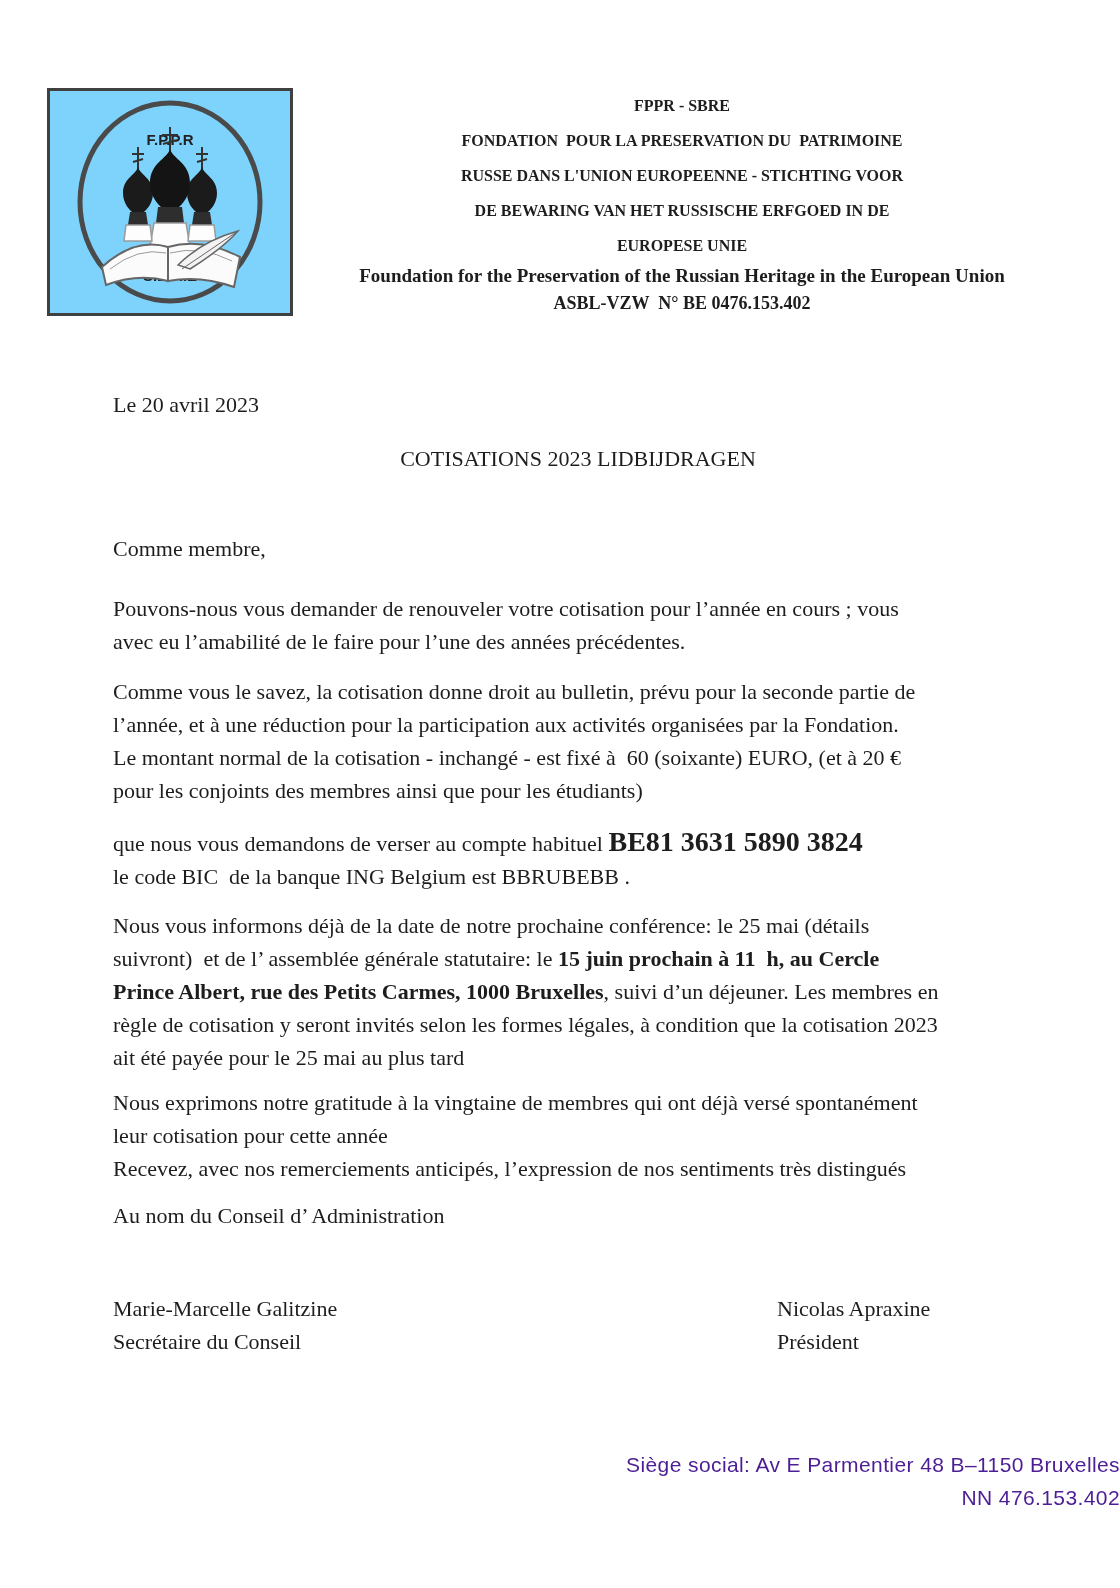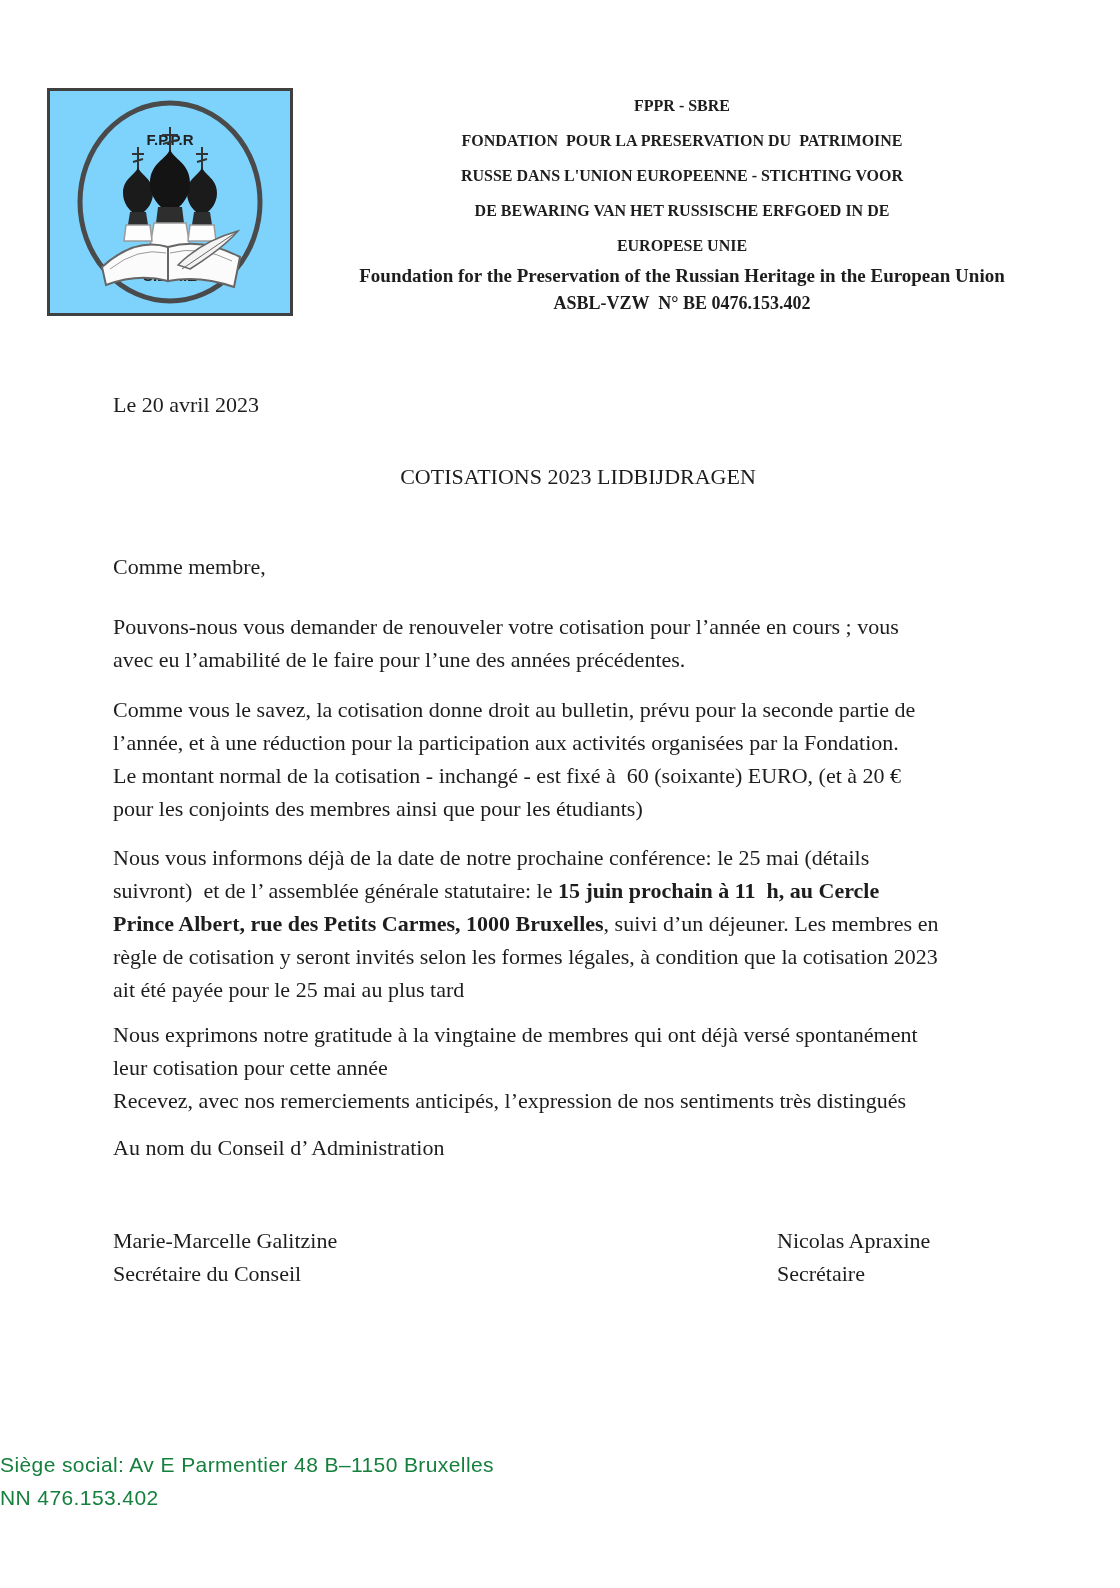--- a/index.html
+++ b/index.html
@@ -16,42 +16,42 @@
   .letterhead{position:absolute;left:47px;top:88px;right:55px;display:flex;}
   .logo-box{width:240px;height:222px;border:3px solid #404040;background:#7dd3fc;flex:none;}
   .logo-box svg{display:block;width:100%;height:100%;}
   .head-text{flex:1;text-align:center;padding-left:6px;}
   .h1{font-weight:bold;font-size:16px;line-height:35px;white-space:pre;}
   .h2{font-weight:bold;font-size:19px;line-height:26px;text-align:center;}
   .h3{font-weight:bold;font-size:18px;line-height:28px;white-space:pre;}
   
   .body-col{position:absolute;left:113px;top:388px;width:930px;font-size:22px;line-height:33px;}
   .date-line{white-space:pre;}
-  .subject-line{text-align:center;margin-top:39px;}
+  .subject-line{text-align:center;margin-top:21px;}
   .par{margin:0;white-space:pre;}
   .salutation{margin-top:57px;}
   .p-renewal{margin-top:27px;}
   .p-benefits{margin-top:17px;}
   .p-account{margin-top:18px;}
   .p-events{margin-top:16px;}
   .p-gratitude{margin-top:12px;}
   .closing{margin-top:14px;}
   .b{font-weight:bold;}
   .acct{font-weight:bold;font-size:28px;line-height:33px;}
   
   .sig-row{display:flex;margin-top:60px;}
   .sig-left{width:664px;}
   .sig div{line-height:33px;}
   
   .foot{
     position:absolute;left:0;right:0;top:1448px;
-    text-align:left;
+    text-align:right;
     font-family:"Liberation Sans", sans-serif;
     font-size:21px;line-height:33px;
-    color:#15803d;letter-spacing:0.4px;
+    color:#4c1d95;letter-spacing:0.4px;
   }
   
   .logo-label{font-family:"Liberation Sans", sans-serif;font-weight:bold;font-size:15px;fill:#222;}
 </style>
 </head>
 <body>
 
 <div class="page">
 
   <header class="letterhead">
@@ -105,38 +105,40 @@
     <div class="date-line">Le 20 avril 2023</div>
     <div class="subject-line">COTISATIONS 2023 LIDBIJDRAGEN</div>
 
     <p class="par salutation">Comme membre,</p>
     <p class="par p-renewal"><span>Pouvons-nous vous demander de renouveler votre cotisation pour l’année en cours ; vous
 avec eu l’amabilité de le faire pour l’une des années précédentes.</span></p>
     <p class="par p-benefits"><span>Comme vous le savez, la cotisation donne droit au bulletin, prévu pour la seconde partie de
 l’année, et à une réduction pour la participation aux activités organisées par la Fondation.
 Le montant normal de la cotisation - inchangé - est fixé à  60 (soixante) EURO, (et à 20 €
 pour les conjoints des membres ainsi que pour les étudiants)</span></p>
+    <p class="par p-account"><span>que nous vous demandons de verser au compte habituel </span><span class="b acct">BE81 3631 5890 3824</span><span>
+le code BIC  de la banque ING Belgium est BBRUBEBB .</span></p>
     <p class="par p-events"><span>Nous vous informons déjà de la date de notre prochaine conférence: le 25 mai (détails
 suivront)  et de l’ assemblée générale statutaire: le </span><span class="b">15 juin prochain à 11  h, au Cercle
 Prince Albert, rue des Petits Carmes, 1000 Bruxelles</span><span>, suivi d’un déjeuner. Les membres en
 règle de cotisation y seront invités selon les formes légales, à condition que la cotisation 2023
 ait été payée pour le 25 mai au plus tard</span></p>
     <p class="par p-gratitude"><span>Nous exprimons notre gratitude à la vingtaine de membres qui ont déjà versé spontanément
 leur cotisation pour cette année
 Recevez, avec nos remerciements anticipés, l’expression de nos sentiments très distingués</span></p>
     <p class="par closing">Au nom du Conseil d’ Administration</p>
 
     <div class="sig-row">
       <div class="sig sig-left">
         <div>Marie-Marcelle Galitzine</div>
         <div>Secrétaire du Conseil</div>
       </div>
       <div class="sig">
         <div>Nicolas Apraxine</div>
-        <div>Secrétaire</div>
+        <div>Président</div>
       </div>
     </div>
   </main>
 
   <footer class="foot">
     <div>Siège social: Av E Parmentier 48  B–1150 Bruxelles</div>
     <div>NN 476.153.402</div>
   </footer>
 
 </div>

